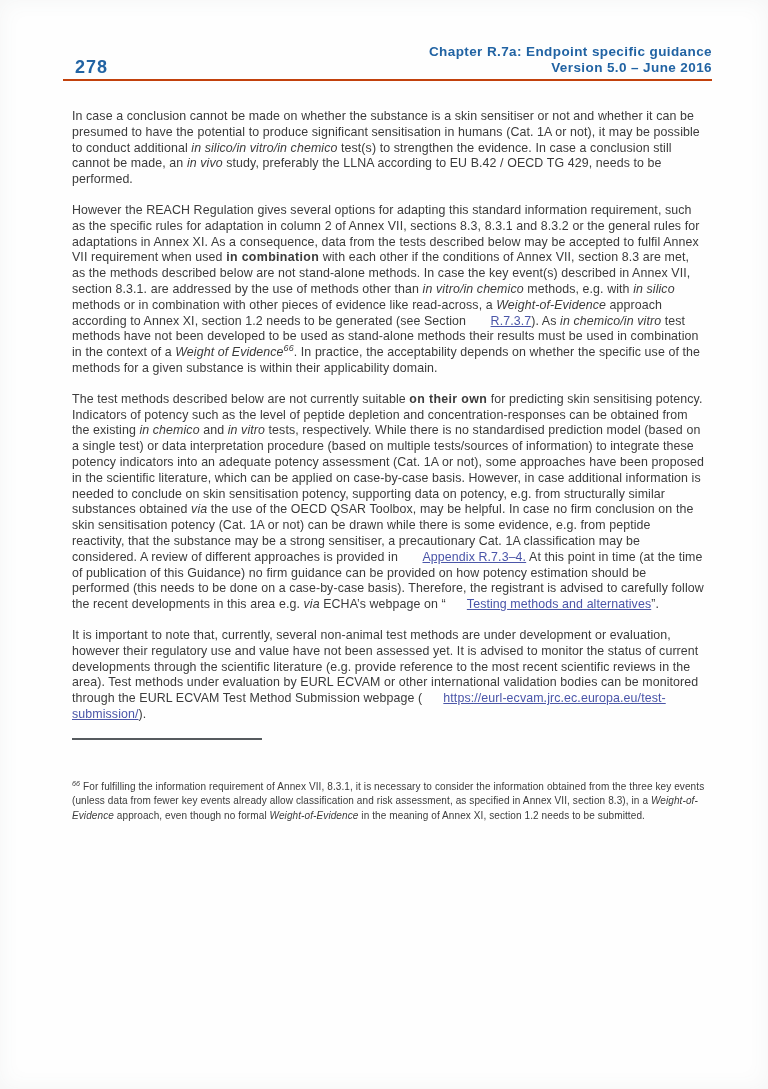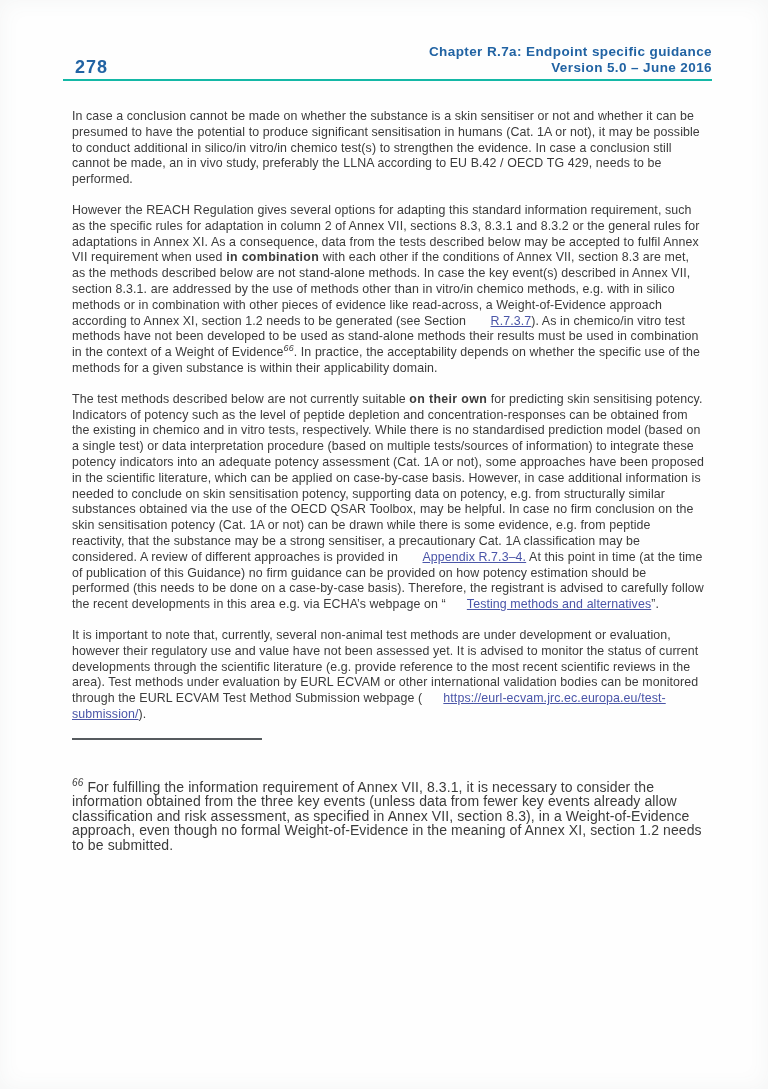--- a/index.html
+++ b/index.html
@@ -13,21 +13,21 @@
     width: 768px;
     height: 1089px;
     background: #fefefe;
     overflow: hidden;
     box-shadow: inset 0 0 22px rgba(90,95,105,0.06);
   }
   
   .header {
     position: relative;
     margin: 44px 56px 0 63px;
-    border-bottom: 2px solid #14b8a6;
+    border-bottom: 2px solid #c2410c;
     padding-bottom: 3px;
   }
   .header-right {
     text-align: right;
     color: #2163a3;
     font-weight: bold;
     font-size: 13.5px;
     line-height: 16px;
     letter-spacing: 0.4px;
   }
@@ -43,21 +43,21 @@
   
   .doc-body {
     margin: 28px 58px 0 72px;
     width: 632px;
     color: #3b3b3b;
     font-size: 12.4px;
     line-height: 15.8px;
     letter-spacing: 0.1px;
   }
   .para { margin-bottom: 15px; }
-  .it { }
+  .it { font-style: italic; }
   .bd { font-weight: bold; letter-spacing: 0.35px; }
   a {
     color: #4a55a8;
     text-decoration: underline;
     cursor: pointer;
     margin-left: 21px;
   }
   sup {
     font-size: 0.72em;
     vertical-align: super;
@@ -67,21 +67,21 @@
   
   .footnote-separator {
     margin: 7px 0 0 72px;
     width: 190px;
     border-top: 2px solid #555a5e;
   }
   .footnote {
     margin: 40px 58px 1px 72px;
     width: 636px;
     color: #3b3b3b;
-    font-size: 14px;
+    font-size: 10px;
     line-height: 14.6px;
     letter-spacing: 0.1px;
   }
 </style>
 </head>
 <body>
 
 <div class="page">
 
   <div class="header">

